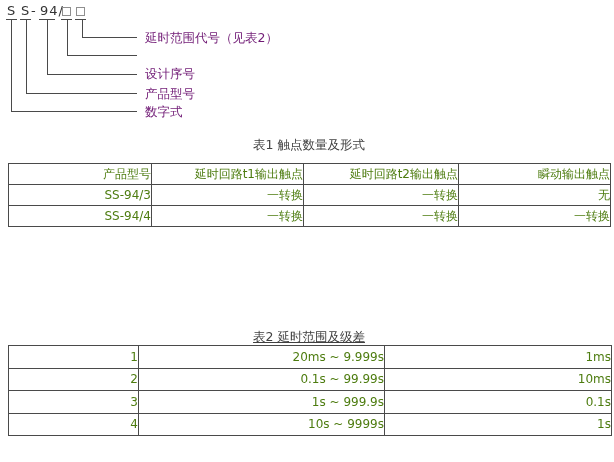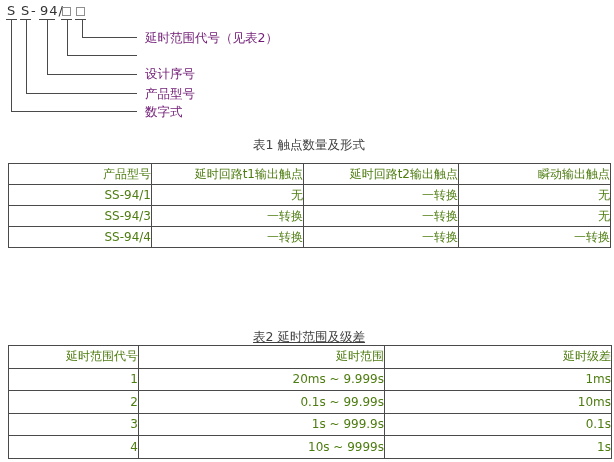--- a/index.html
+++ b/index.html
@@ -98,26 +98,20 @@
       <col style="width:152px;">
   </colgroup>
   <tbody>
       <tr>
     <th>产品型号</th>
     <th>延时回路t1输出触点</th>
     <th>延时回路t2输出触点</th>
     <th>瞬动输出触点</th>
   </tr>
   <tr>
-    <td>SS-94/1</td>
-    <td>无</td>
-    <td>一转换</td>
-    <td>无</td>
-  </tr>
-  <tr>
     <td>SS-94/3</td>
     <td>一转换</td>
     <td>一转换</td>
     <td>无</td>
   </tr>
   <tr>
     <td>SS-94/4</td>
     <td>一转换</td>
     <td>一转换</td>
     <td>一转换</td>
@@ -127,25 +121,20 @@
 
 <div class="tbl-title" style="top:329px;text-decoration:underline;">表2 延时范围及级差</div>
 
 <table class="spec t2">
   <colgroup>
     <col style="width:130px;">
       <col style="width:246px;">
       <col style="width:227px;">
   </colgroup>
   <tbody>
-      <tr>
-    <th>延时范围代号</th>
-    <th>延时范围</th>
-    <th>延时级差</th>
-  </tr>
   <tr>
     <td>1</td>
     <td>20ms ~ 9.999s</td>
     <td>1ms</td>
   </tr>
   <tr>
     <td>2</td>
     <td>0.1s ~ 99.99s</td>
     <td>10ms</td>
   </tr>

